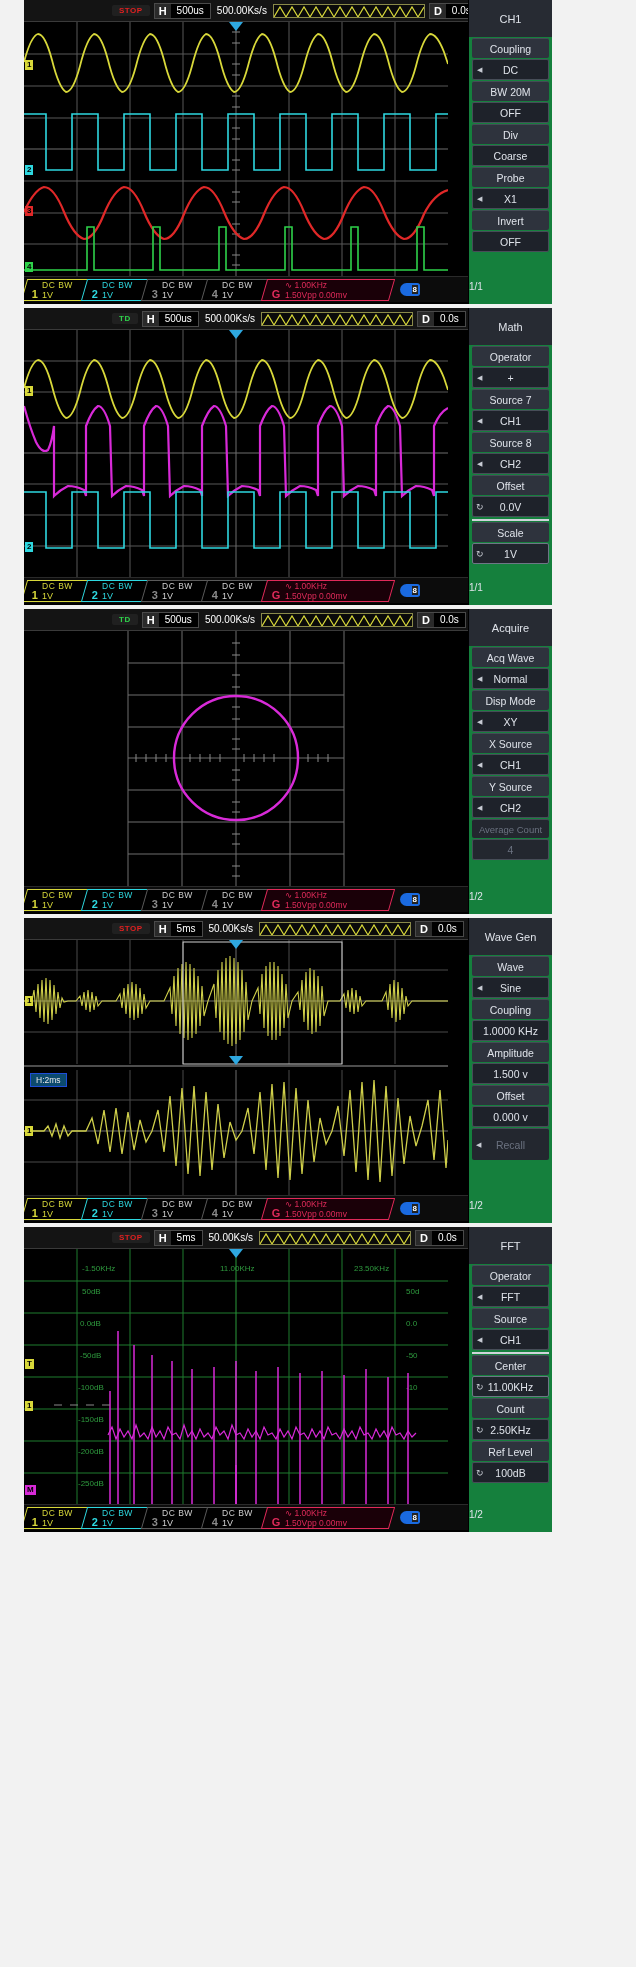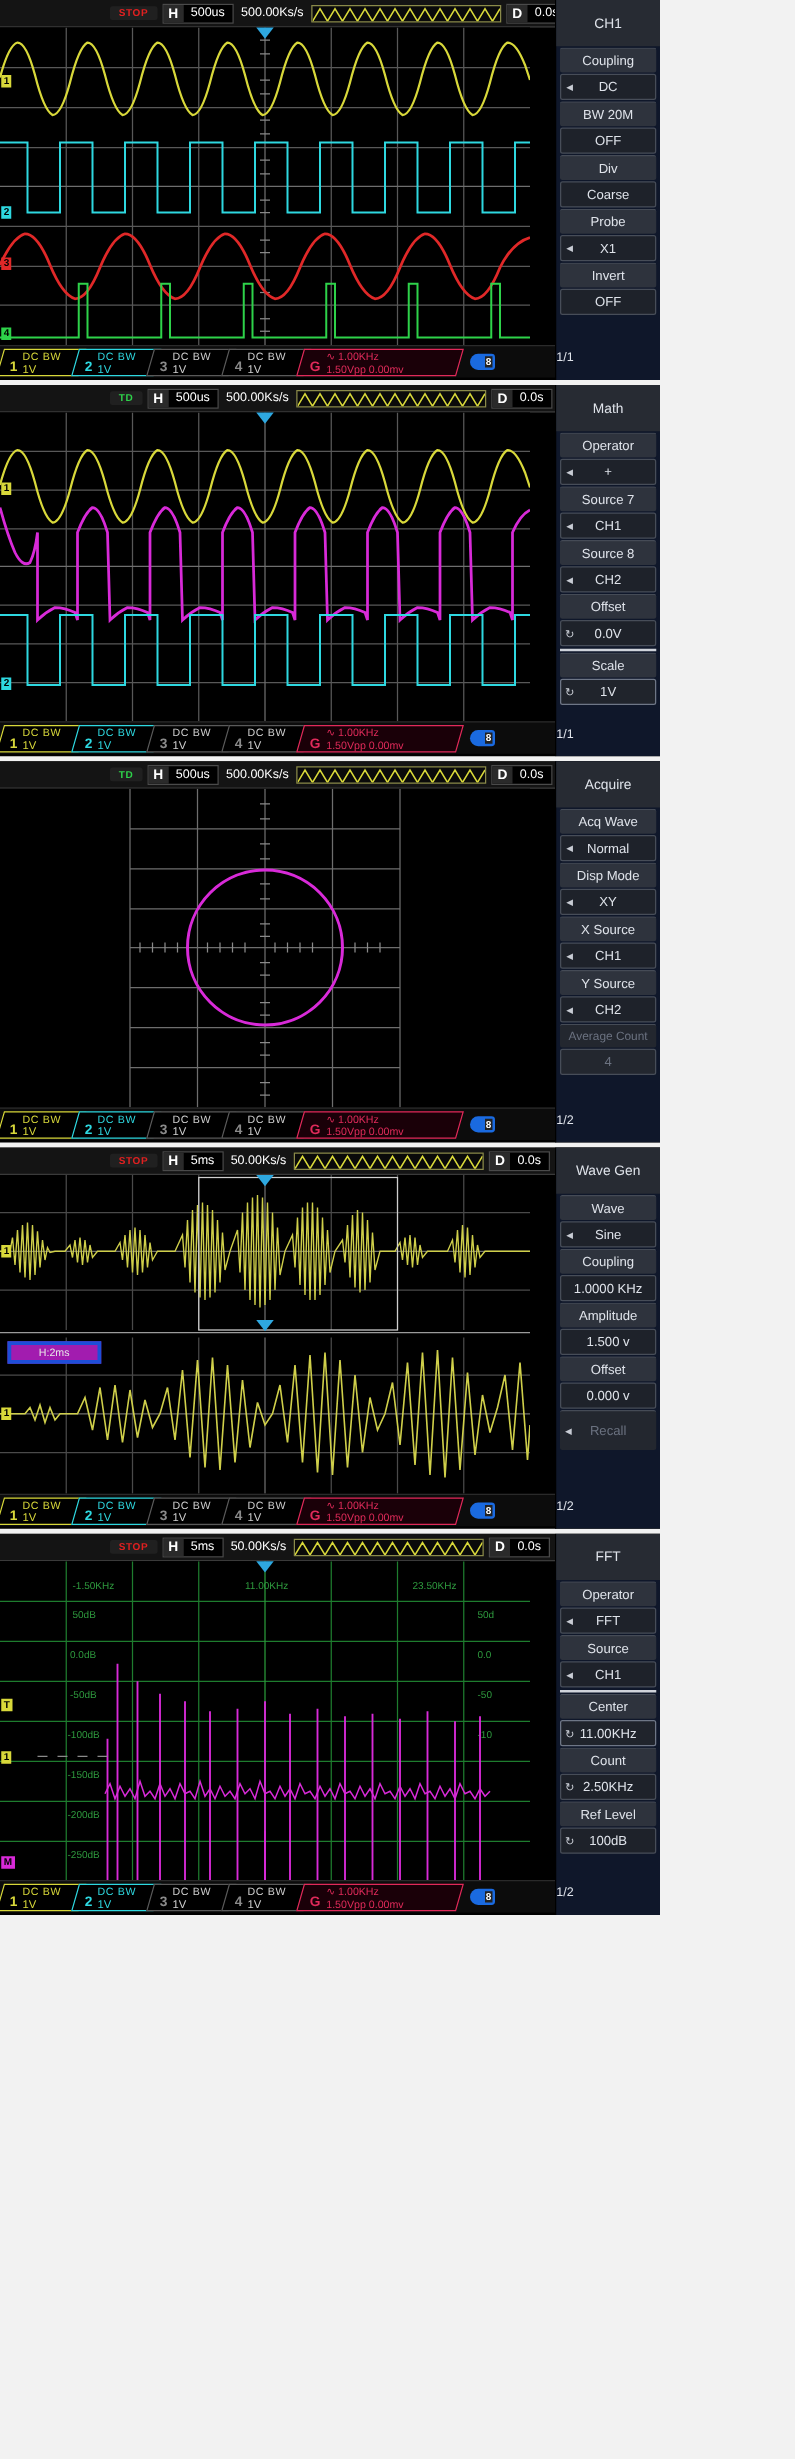--- a/index.html
+++ b/index.html
@@ -8,20 +8,21 @@
     background: #f2f2f2;
     font-family: "Liberation Sans", sans-serif;
     -webkit-font-smoothing: none;
   }
   .panel {
     position: relative;
     width: 528px;
     background: #000;
     margin-bottom: 4px;
     overflow: hidden;
+    margin-left: 24px;
   }
   
   .topbar {
     position: relative;
     height: 22px;
     background: #141414;
     display: flex;
     align-items: center;
     padding-left: 88px;
     gap: 4px;
@@ -80,23 +81,23 @@
     z-index: 5;
   }
   .chmark {
     position: absolute; left: 1px;
     font-size: 8px; font-weight: bold;
     color: #000; padding: 0 2px;
     z-index: 5; line-height: 10px;
   }
   .htag {
     position: absolute;
-    background: #a21caf; border: 3px solid #1d4ed8;
+    background: #0c4a6e; border: 1px solid #1d4ed8;
     color: #e8e8e8; font-size: 8.5px;
-    padding: 1px 22px;
+    padding: 1px 5px;
   }
   
   .botbar {
     position: relative; height: 26px;
     background: #0c0c0c;
     display: flex; align-items: center;
     border-top: 1px solid #2a2a2a;
   }
   .chip {
     position: relative;
@@ -133,21 +134,21 @@
     display: flex; align-items: center; justify-content: flex-end;
     padding-right: 2px;
   }
   .usb i {
     font-style: normal; font-size: 8px; font-weight: bold;
     color: #fff; background: #222; padding: 0 1px; line-height: 9px;
   }
   
   .menu {
     position: absolute; right: 0; top: 0; bottom: 0;
-    width: 84px; background: #0f172a;
+    width: 84px; background: #15803d;
     display: flex; flex-direction: column;
     border-left: 1px solid #000;
   }
   .menu-title {
     color: #dfe3ea; font-size: 11px;
     text-align: center; padding: 13px 0 12px;
     background: #272b33;
   }
   .mi {
     position: relative;

